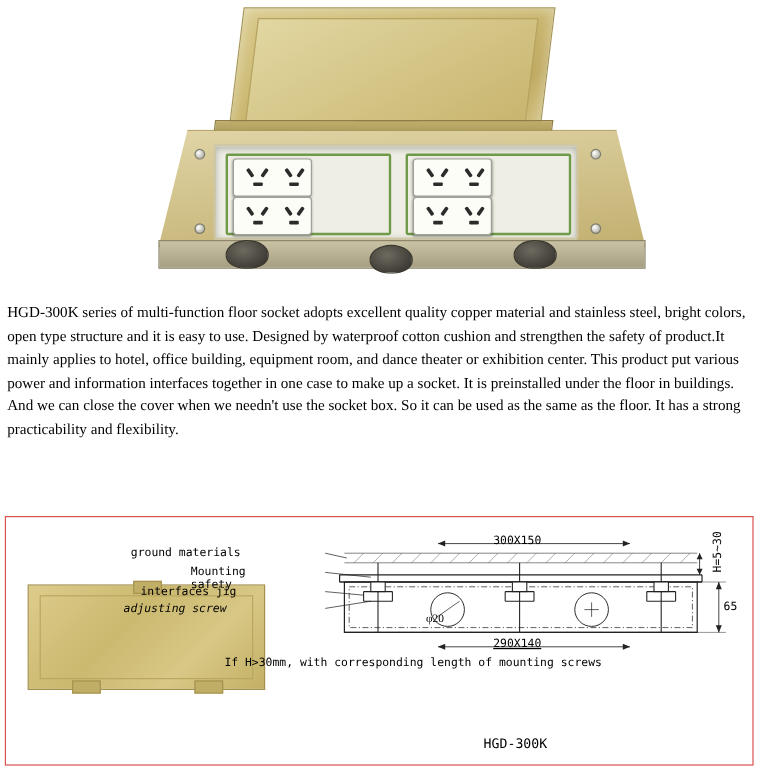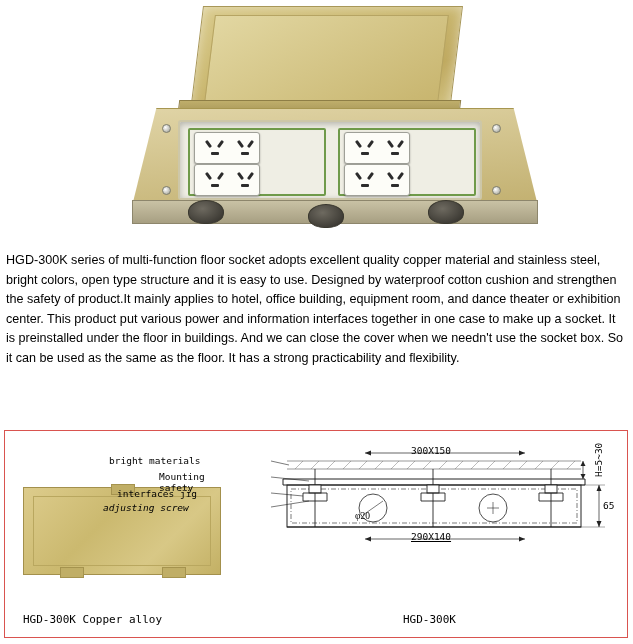--- a/index.html
+++ b/index.html
@@ -153,21 +153,21 @@
     width: 7px;
     height: 7px;
     border-radius: 50%;
     background: radial-gradient(circle at 35% 35%, #fff, #9a9a8c);
     border: 1px solid #7d7d6e;
   }
 
   
   .description {
     padding: 8px 6px 4px 6px;
-    font-family: Liberation Sans, sans-serif;
+    font-family: Liberation Serif, serif;
     font-size: 12.6px;
     line-height: 19.5px;
     color: #000;
     letter-spacing: 0px;
     text-align: left;
     width: 620px;
   }
 
   
   .figure-panel {
@@ -302,21 +302,20 @@
 
 <div class="description">HGD-300K series of multi-function floor socket adopts excellent quality copper material and stainless steel, bright colors, open type structure and it is easy to use. Designed by waterproof cotton cushion and strengthen the safety of product.It mainly applies to hotel, office building, equipment room, and dance theater or exhibition center. This product put various power and information interfaces together in one case to make up a socket. It is preinstalled under the floor in buildings. And we can close the cover when we needn't use the socket box. So it can be used as the same as the floor. It has a strong practicability and flexibility.</div>
 
 <div class="figure-panel">
 
   <div class="copper-plate">
     <div class="plate-tab" style="left:36px; bottom:-4px;"></div>
     <div class="plate-tab" style="left:138px; bottom:-4px;"></div>
     <div class="plate-tab" style="left:87px; top:-4px;"></div>
   </div>
-  <div class="caption cap-left">HGD-300K Copper alloy</div>
 
   <div class="dwg">
     <svg width="396" height="168" viewBox="0 0 396 168">
 
       <rect x="62" y="46" width="294" height="42" fill="none" stroke="#222" stroke-width="1"></rect>
       <rect x="66" y="50" width="286" height="34" fill="none" stroke="#222" stroke-width="0.6" stroke-dasharray="5,2,1,2"></rect>
 
       <line x1="58" y1="46" x2="360" y2="46" stroke="#222" stroke-width="1.2"></line>
       <line x1="58" y1="40" x2="360" y2="40" stroke="#222" stroke-width="1"></line>
       <line x1="58" y1="40" x2="58" y2="46" stroke="#222" stroke-width="1"></line>
@@ -397,28 +396,29 @@
       <line x1="358" y1="22" x2="358" y2="40" stroke="#222" stroke-width="0.7"></line>
       <polygon points="358,22 355.5,27 360.5,27" fill="#222"></polygon>
       <polygon points="358,40 355.5,35 360.5,35" fill="#222"></polygon>
 
       <line x1="46" y1="22" x2="64" y2="26" stroke="#222" stroke-width="0.6"></line>
       <line x1="46" y1="38" x2="84" y2="42" stroke="#222" stroke-width="0.6"></line>
       <line x1="46" y1="54" x2="78" y2="57" stroke="#222" stroke-width="0.6"></line>
       <line x1="46" y1="68" x2="84" y2="62" stroke="#222" stroke-width="0.6"></line>
     </svg>
 
+    <div class="dlabel" style="left:-38px; top:108px;">If H&gt;30mm, with corresponding length of mounting screws</div>
 
     <div class="dlabel" style="left:186px; top:6px;">300X150</div>
     <div class="dlabel" style="left:186px; top:92px;text-decoration:underline;">290X140</div>
     <div class="dlabel" style="left:378px; top:61px;">65</div>
     <div class="dlabel vert" style="left:368px; top:38px;">H=5~30</div>
     <div class="dlabel" style="left:130px; top:72px;font-family:Liberation Serif, serif;">φ20</div>
 
-    <div class="dlabel" style="left:-116px; top:16px;">bright materials</div>
+    <div class="dlabel" style="left:-116px; top:16px;">ground materials</div>
     <div class="dlabel" style="left:-66px; top:32px;">Mounting</div>
     <div class="dlabel" style="left:-66px; top:43px;">safety</div>
     <div class="dlabel" style="left:-108px; top:49px;">interfaces jig</div>
     <div class="dlabel" style="left:-122px; top:63px;font-style:italic;">adjusting screw</div>
   </div>
 
   <div class="caption cap-right">HGD-300K</div>
 </div>
 
 </body></html>

